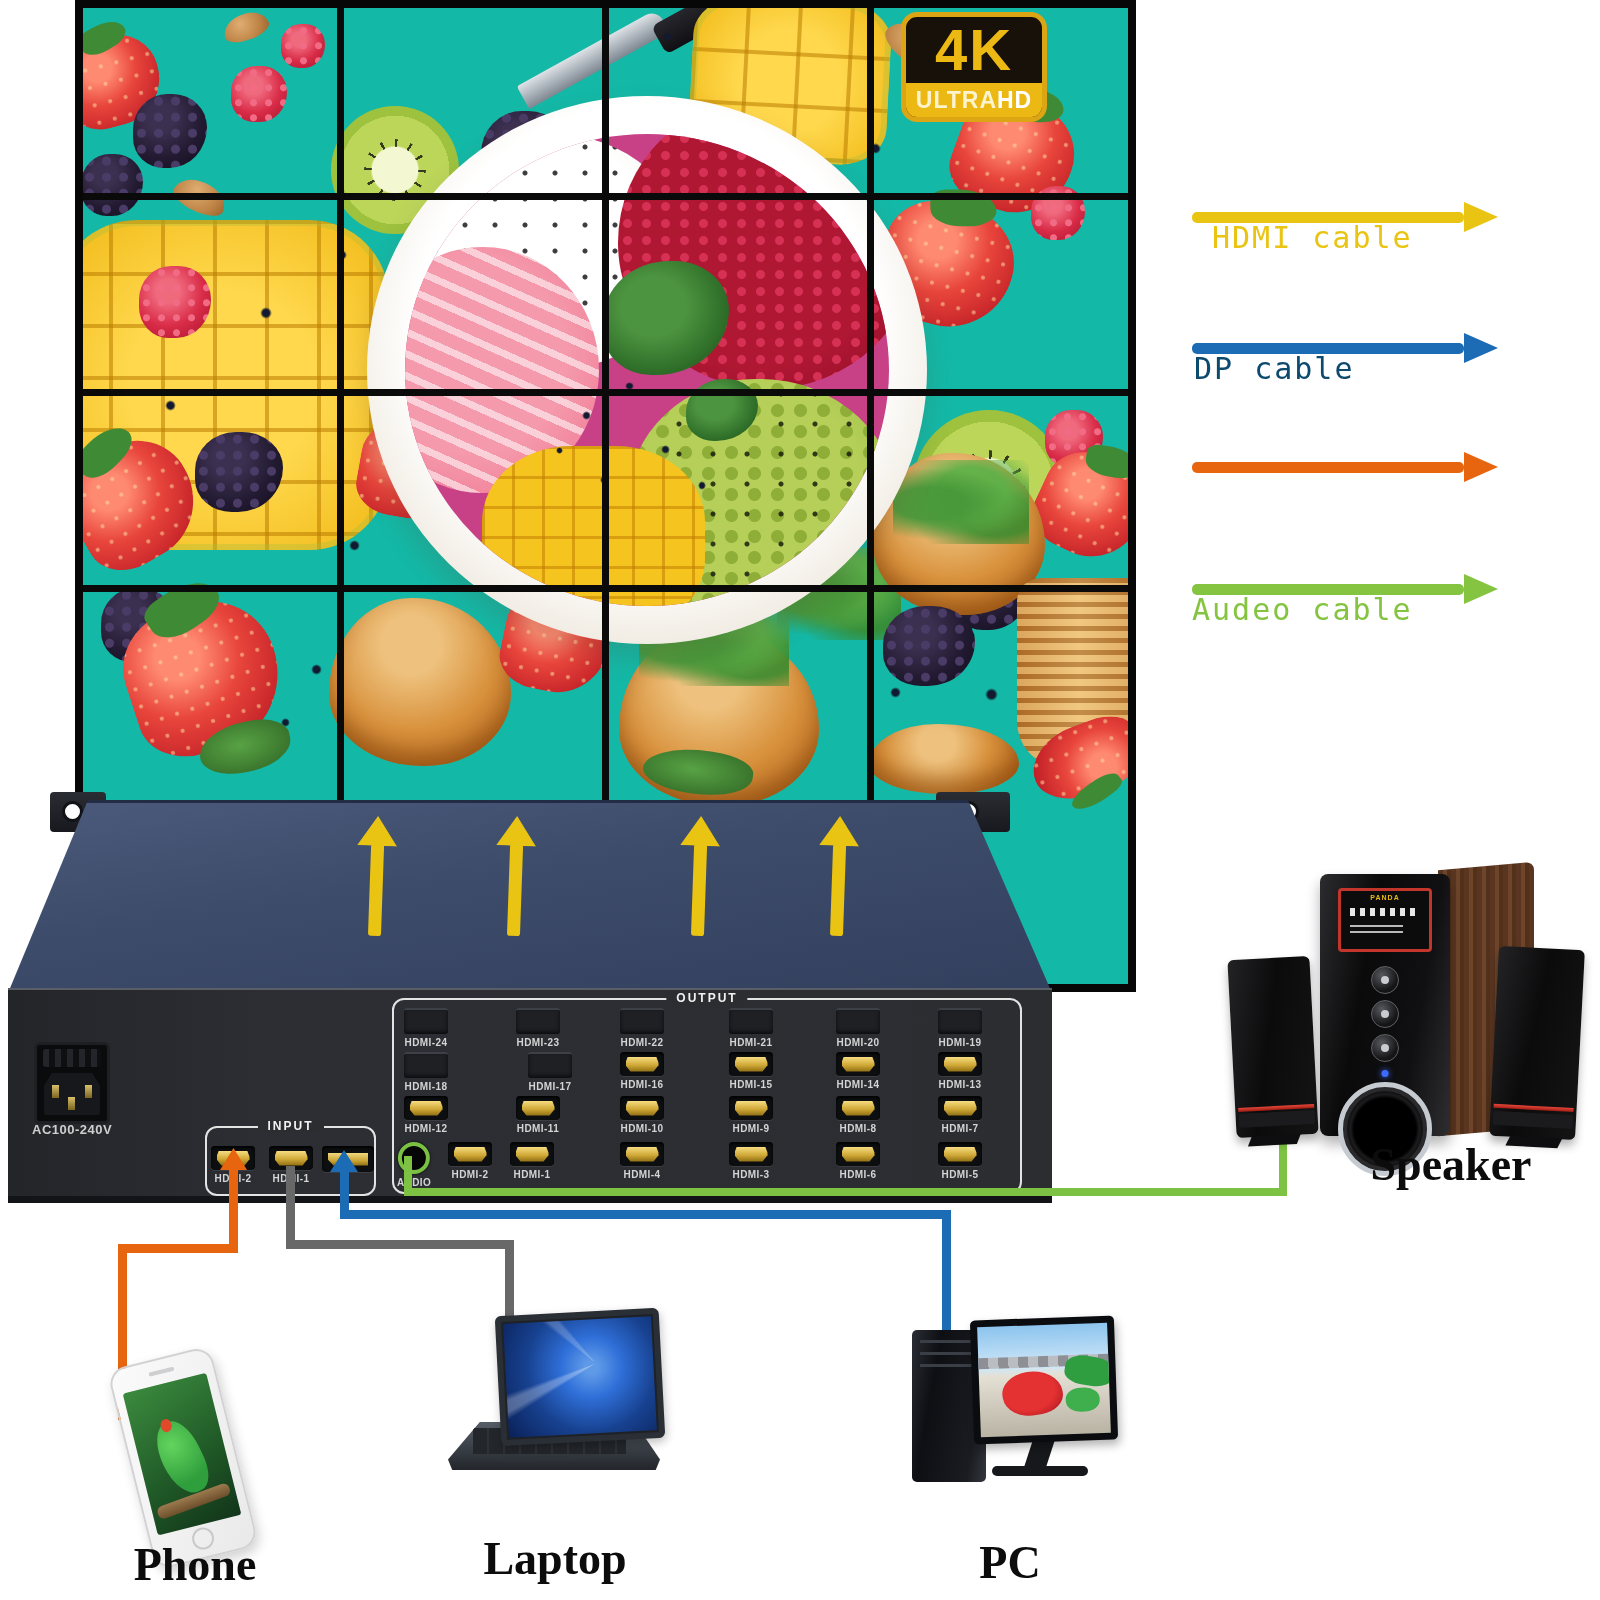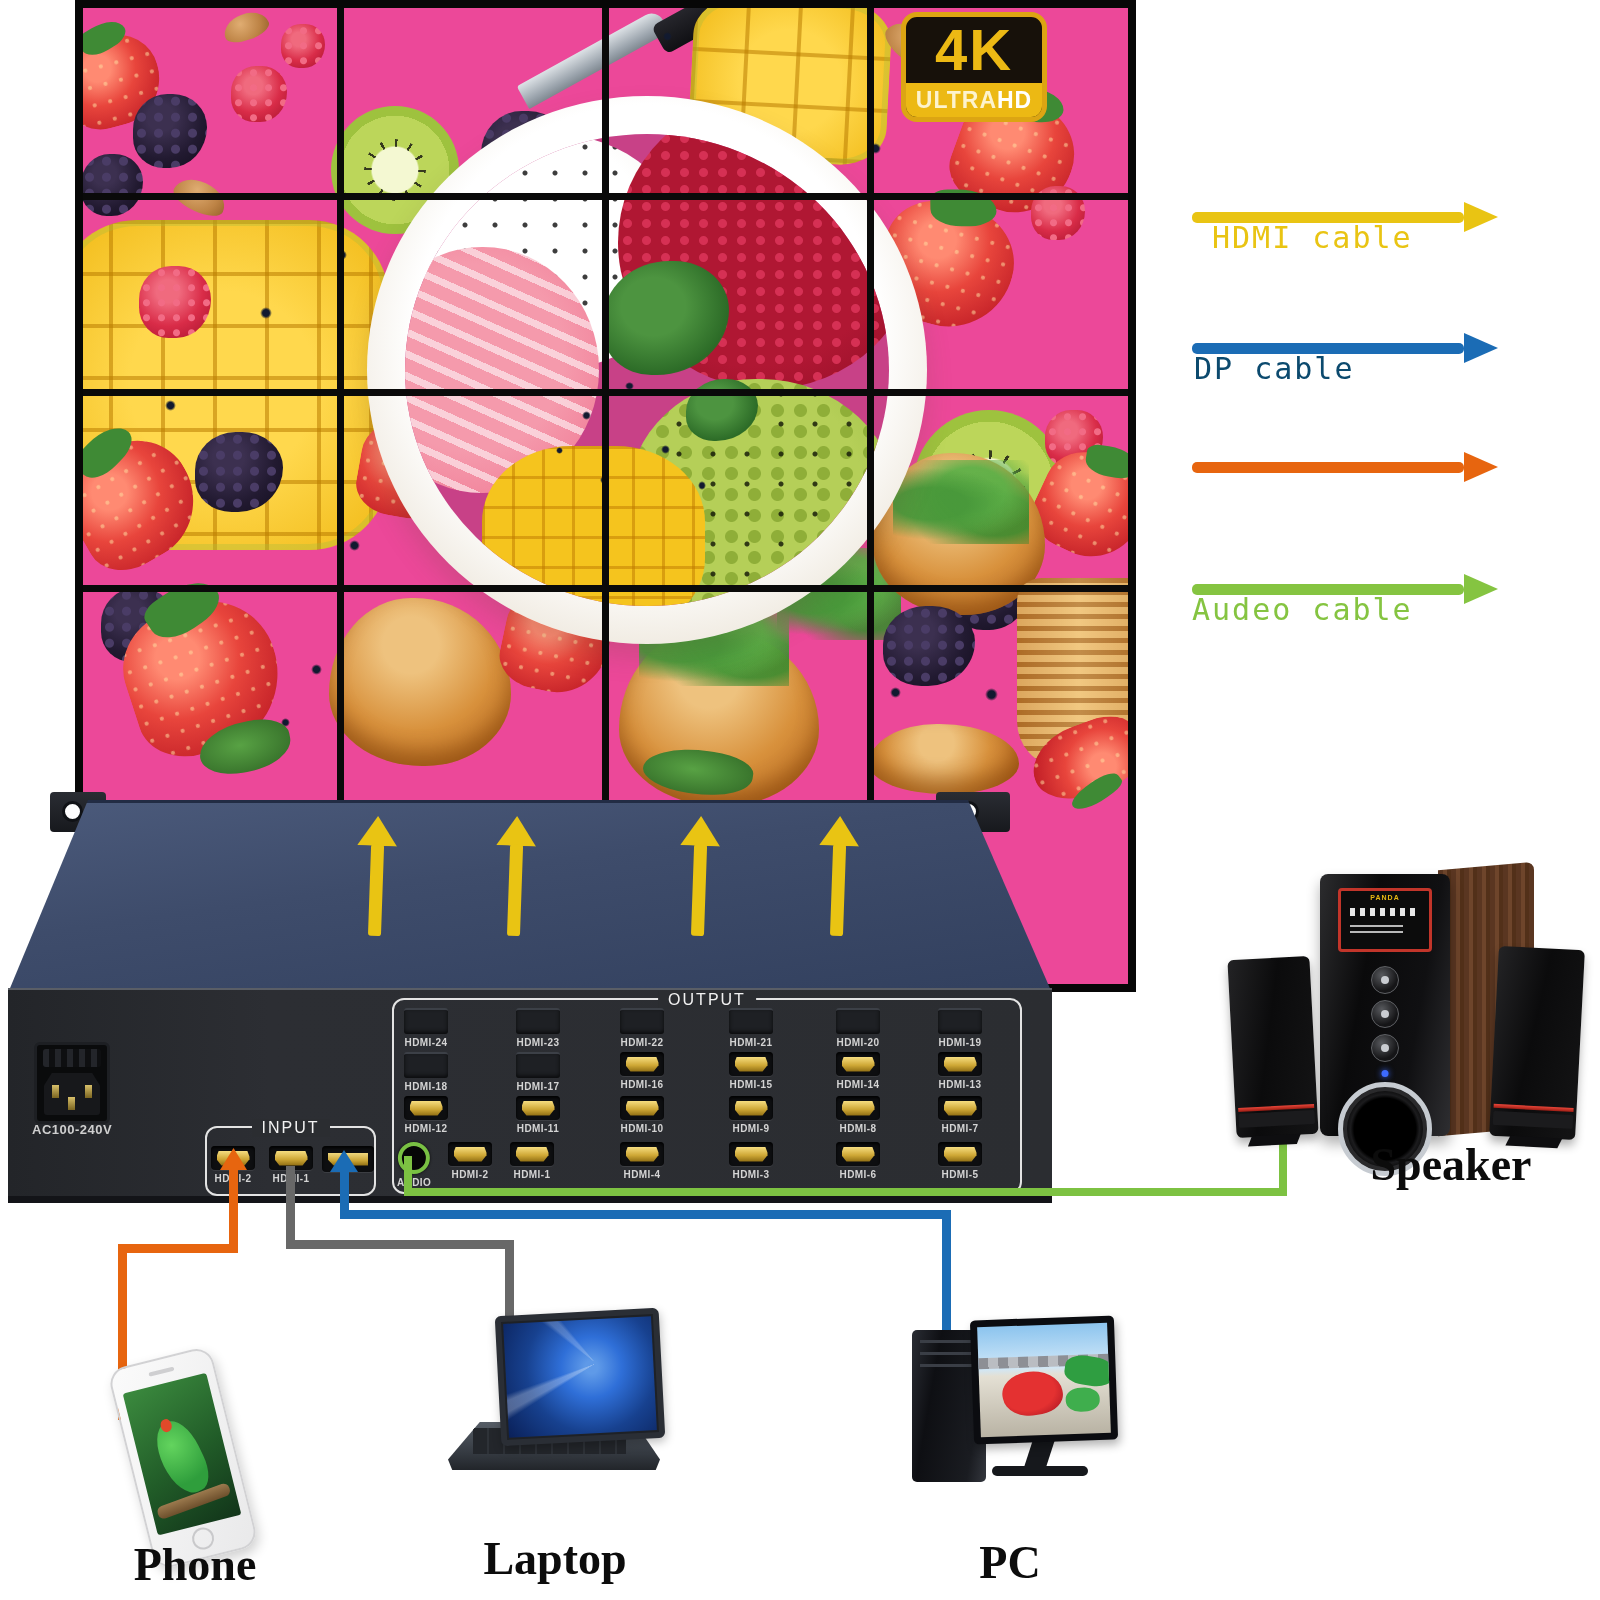--- a/index.html
+++ b/index.html
@@ -1,19 +1,19 @@
 <!DOCTYPE html>
 <html style="--hdmi_cable: #e9c413; --dp_cable: #1b6cb5; --mhl_cable: #e7650f; --audio_cable: #7dc242; --laptop_cable: #686868; --device_top: #3e4c6b; --device_panel: #2b2d31; --port_gold: #cfa836; --badge_gold: #ecb914; --wall_bg: #f4f0e9;"><head>
 <meta charset="utf-8">
 <style>
   html,body{margin:0;padding:0;background:#ffffff;width:1600px;height:1600px;overflow:hidden;
             font-family:"Liberation Sans",sans-serif;position:relative}
   
   #wall{position:absolute;left:75px;top:0;width:1061px;height:992px;border:8px solid #070707;
-        background:#ec4899;overflow:hidden;box-sizing:border-box}
+        background:#14b8a6;overflow:hidden;box-sizing:border-box}
   .gridline{position:absolute;background:#0a0a0a}
   .gl-v{top:0;width:7px;height:100%}
   .gl-h{left:0;height:7px;width:100%}
   .decor{position:absolute}
   .straw{background:
       radial-gradient(circle at 50% 55%, rgba(255,220,160,.55) 1.5px, transparent 2.5px),
       radial-gradient(circle at 38% 32%,#ff8a72 0 16%,#e8453c 45%,#c01d26 85%);
       background-size:16px 18px,100% 100%;border-radius:48% 52% 58% 42%/46% 54% 64% 36%}
   .straw::after{content:"";position:absolute;top:-14%;left:26%;width:50%;height:30%;
       background:#3f8a35;border-radius:30% 70% 45% 55%;transform:rotate(-16deg)}
@@ -110,21 +110,21 @@
             border:3px solid #101216}
   #dev-top{position:absolute;left:8px;top:800px;width:1044px;height:190px;
            background:linear-gradient(172deg,#4b5a7b 0%,#3e4c6b 40%,#32405e 100%);
            clip-path:polygon(80px 0,960px 0,1044px 100%,0 100%);
            border-top:3px solid #222c44}
   #dev-panel{position:absolute;left:8px;top:988px;width:1044px;height:206px;
            background:linear-gradient(90deg,#232529 0%,#2c2e33 25%,#2b2d31 100%);
            border-top:2px solid #5a5e66;border-bottom:7px solid #131418}
   .iobox{position:absolute;border:2px solid #e3e3e3;border-radius:12px}
   .iobox-title{position:absolute;top:-9px;left:50%;transform:translateX(-50%);
-           background:#2b2d31;padding:0 10px;color:#f2f2f2;font-size:16px;font-weight:400;
+           background:#2b2d31;padding:0 10px;color:#f2f2f2;font-size:12px;font-weight:700;
            letter-spacing:2px;white-space:nowrap}
   .pcell{position:absolute;transform:translateX(-50%);display:flex;flex-direction:column;
          align-items:center;gap:3px}
   .port-recess{width:44px;height:24px;background:#0d0e10;border-radius:4px;
          box-shadow:inset 0 2px 3px rgba(0,0,0,.9),0 1px 0 rgba(255,255,255,.08);
          display:flex;align-items:center;justify-content:center}
   .port-gold{width:33px;height:15px;background:linear-gradient(#f6dd80,#cfa836 55%,#8e6c12);
          clip-path:polygon(7% 0,93% 0,100% 42%,100% 58%,85% 100%,15% 100%,0 58%,0 42%)}
   .port-empty{width:44px;height:24px;background:#1e2024;border-radius:3px;
          border-top:2px solid #3c4047;box-shadow:inset 0 -2px 4px rgba(0,0,0,.7)}
@@ -420,21 +420,21 @@
           <div class="plabel">HDMI-20</div>
         </div>
         <div class="pcell" style="left: 566px; top: 8px;">
           <div class="port-empty"></div>
           <div class="plabel">HDMI-19</div>
         </div>
         <div class="pcell" style="left: 32px; top: 52px;">
           <div class="port-empty"></div>
           <div class="plabel">HDMI-18</div>
         </div>
-        <div class="pcell" style="left: 144px; top: 52px;">
+        <div class="pcell" style="left: 156px; top: 52px;">
           <div class="port-empty"></div>
           <div class="plabel">HDMI-17</div>
         </div>
         <div class="pcell" style="left: 248px; top: 52px;">
           <div class="port-recess">
             <div class="port-gold"></div>
           </div>
           <div class="plabel">HDMI-16</div>
         </div>
         <div class="pcell" style="left: 357px; top: 52px;">

